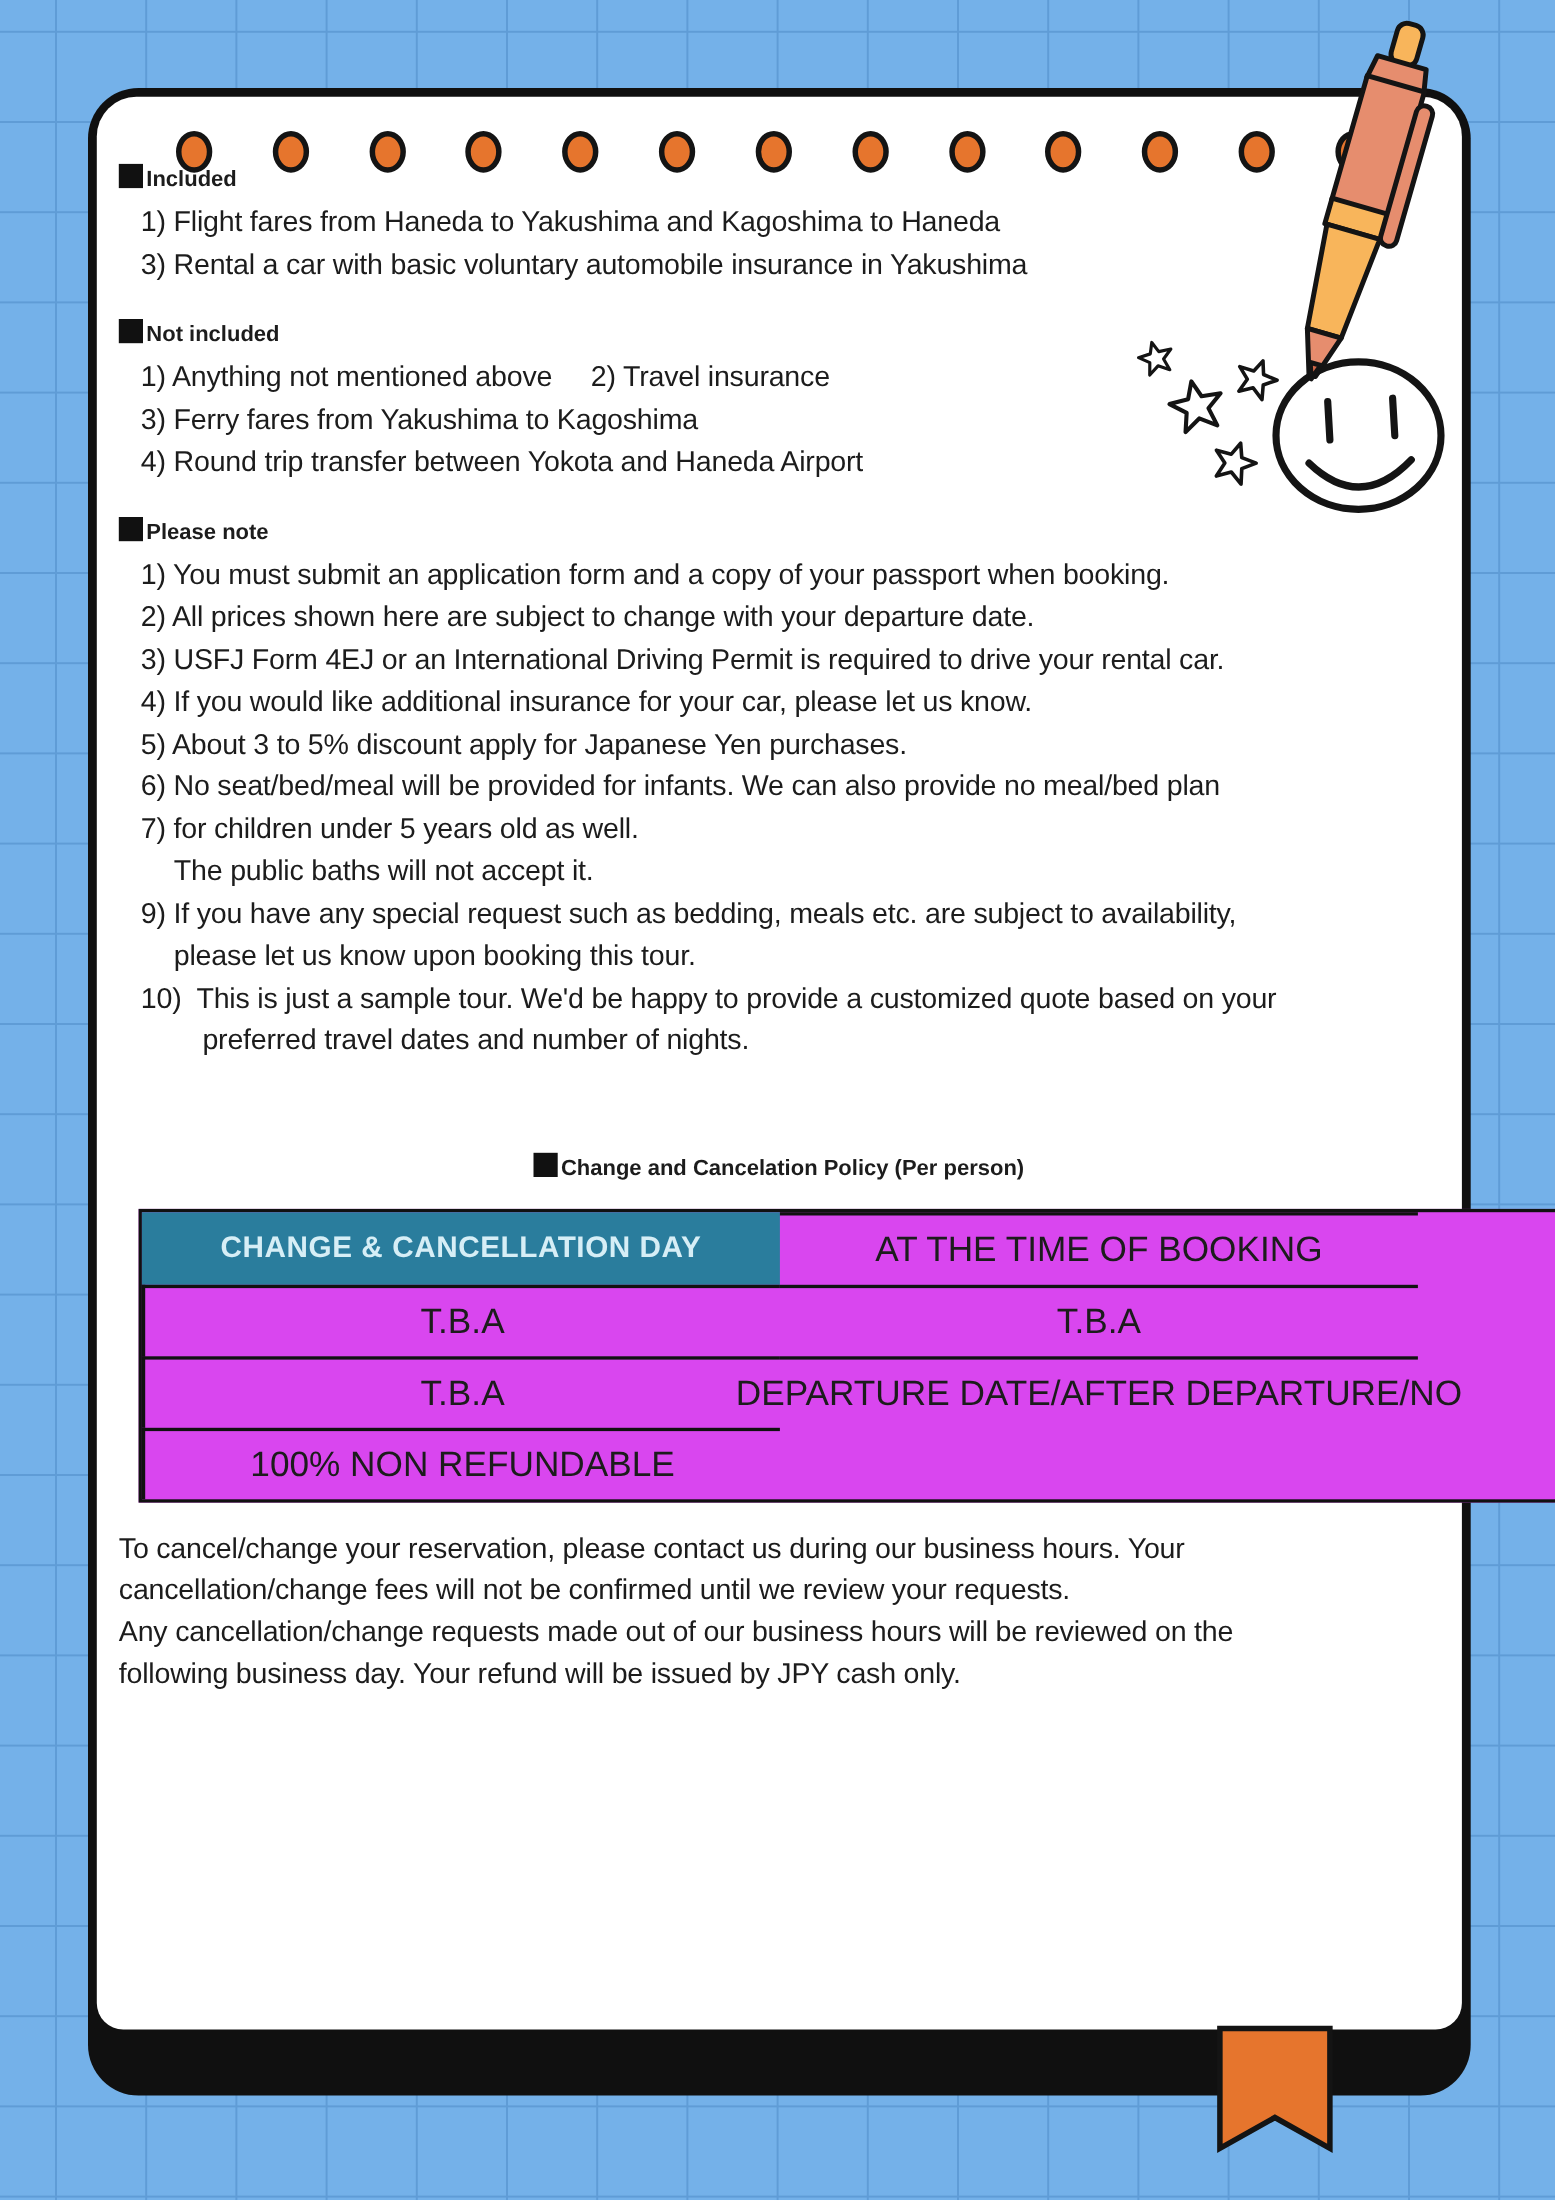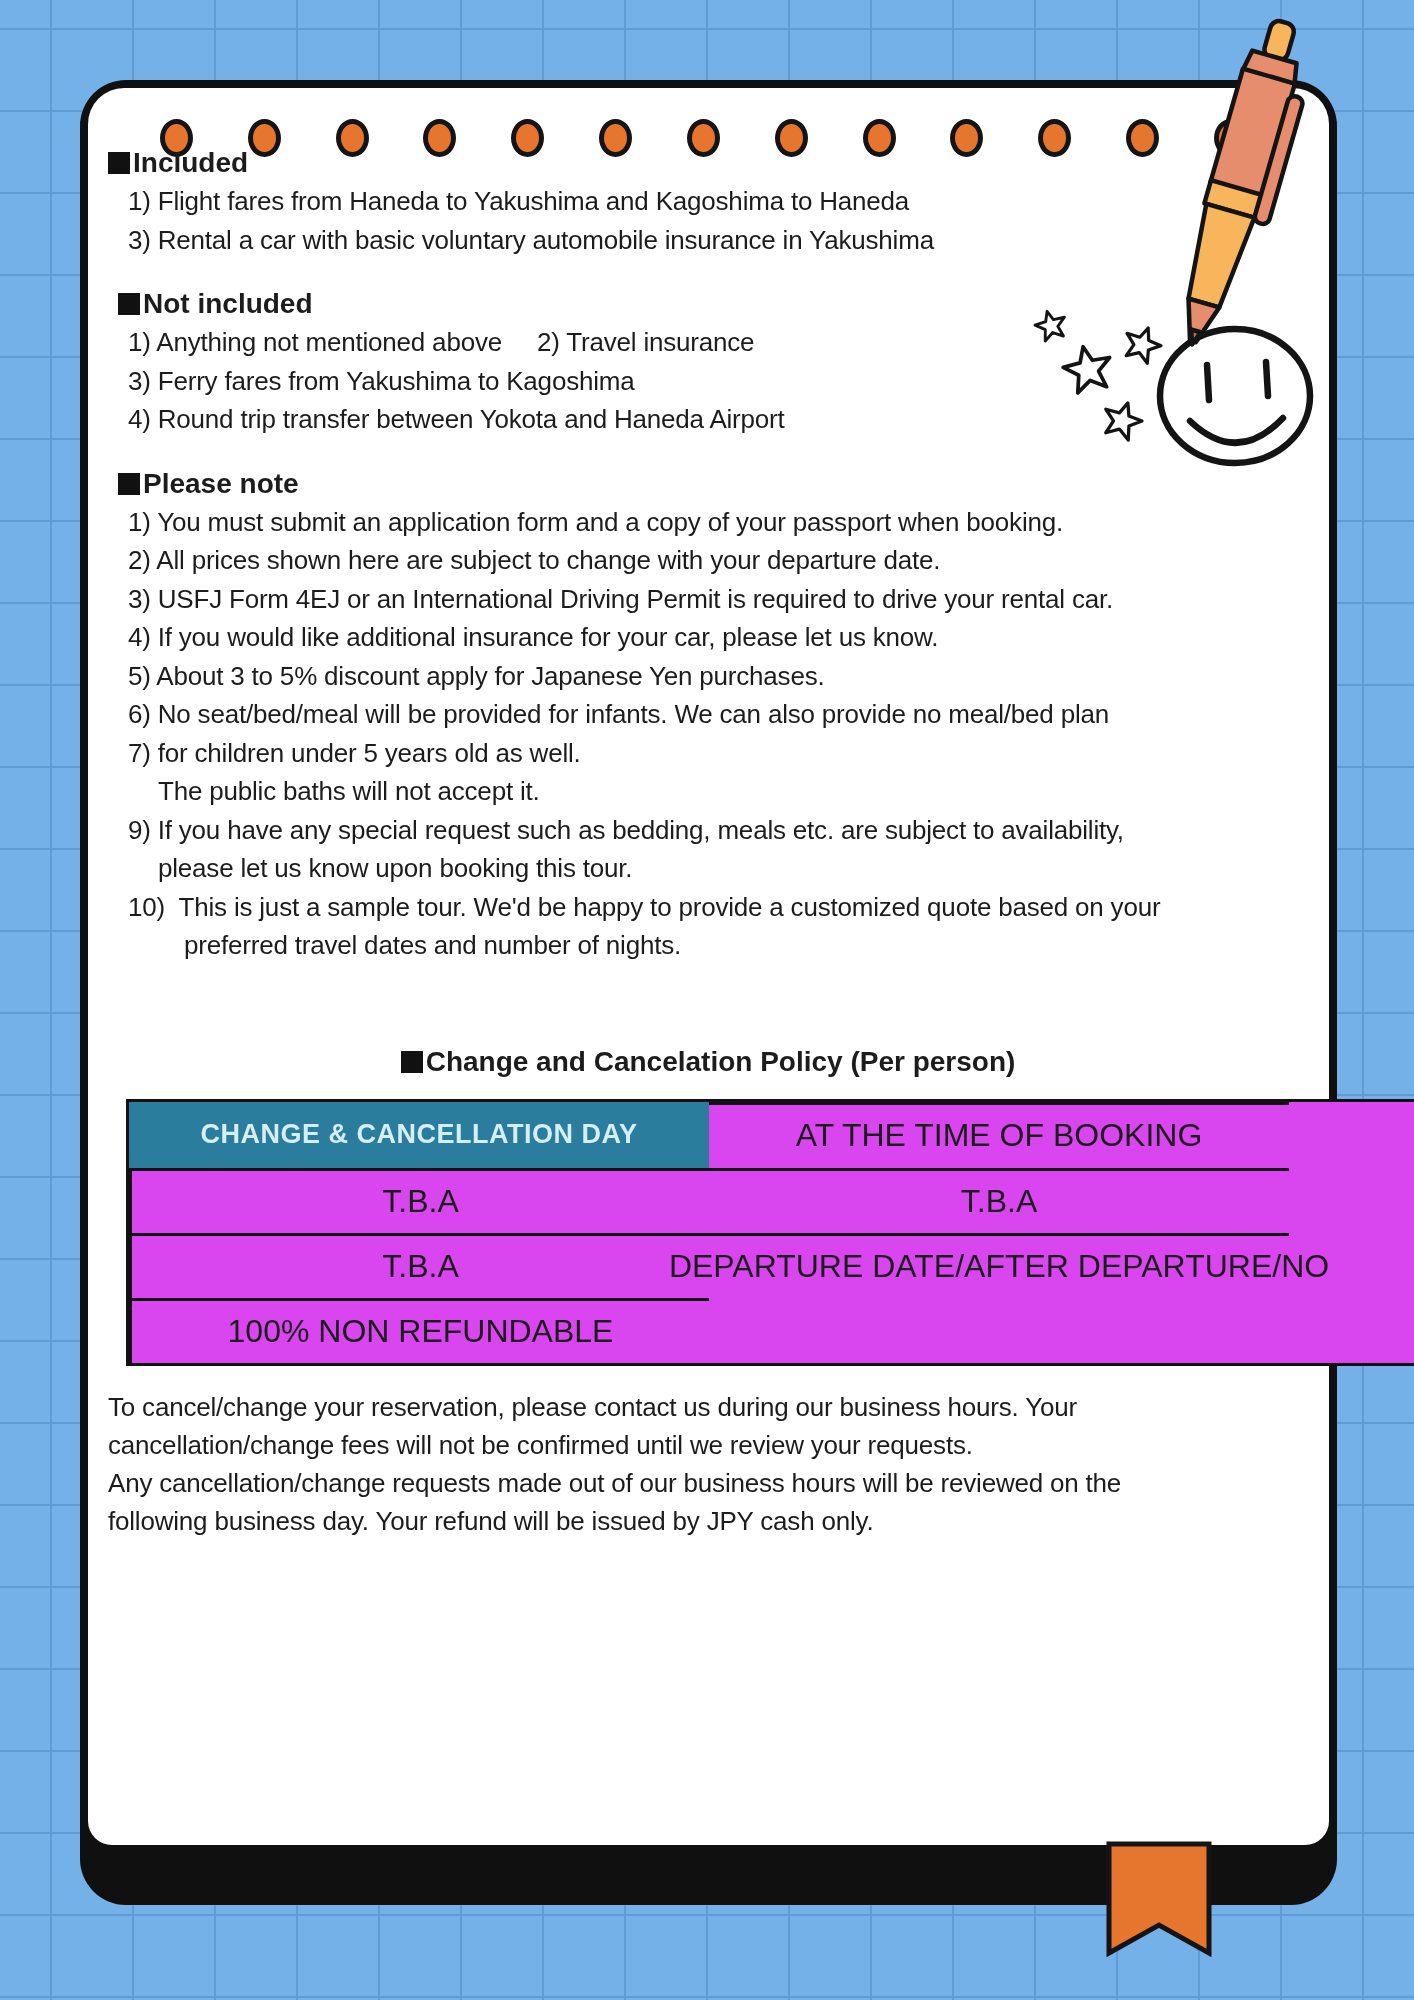--- a/index.html
+++ b/index.html
@@ -23,26 +23,26 @@
     position:absolute; left:8px; top:8px; width:1241px; height:1757px;
     background:var(--color-card_bg,#ffffff);
     border-radius:36px 36px 24px 24px;
   }
   .dots { position:absolute; left:72px; right:82px; top:30px; height:40px;
     display:flex; justify-content:space-between; align-items:center; }
   .dot { width:33px; height:38px; border-radius:50%;
     background:var(--color-accent_orange,#e6752d);
     border:5px solid #141414; box-sizing:border-box; }
   .content { position:absolute; left:20px; top:56px; width:1200px; }
-  .sec { font-size:28px; line-height:38px; font-weight:bold; white-space:nowrap; }
+  .sec { font-size:20px; line-height:38px; font-weight:bold; white-space:nowrap; }
   .sq { display:inline-block; width:22px; height:22px; background:#111; margin-right:3px; vertical-align:-2px; }
   .li { font-size:26px; line-height:38.5px; padding-left:20px; white-space:nowrap; letter-spacing:-0.2px; }
   .c1 { padding-left:50px; }
   .c2 { padding-left:76px; }
-  .mt26 { margin-top:26px;margin-left:10px; }
+  .mt26 { margin-top:26px; }
   .mt78 { margin-top:78px;text-align:center; }
   .ptable { margin:18px 0 0 18px; width:1356px; border:3px solid #111;
     display:grid; grid-template-columns:580px 580px; box-sizing:border-box; background:#d946ef; }
   .cell { display:flex; align-items:center; justify-content:center;
     height:65px; font-size:32px; white-space:nowrap; box-sizing:border-box; }
   .th { height:66px; font-weight:bold; font-size:27px; letter-spacing:0.5px;
     background:var(--color-table_header_bg,#2a7d9d); color:var(--color-table_header_text,#d6eef6); }
   .col2 { border-left:3px solid #111; }
   .rsep { border-top:3px solid #111; }
   .footer { margin-top:22px; }

